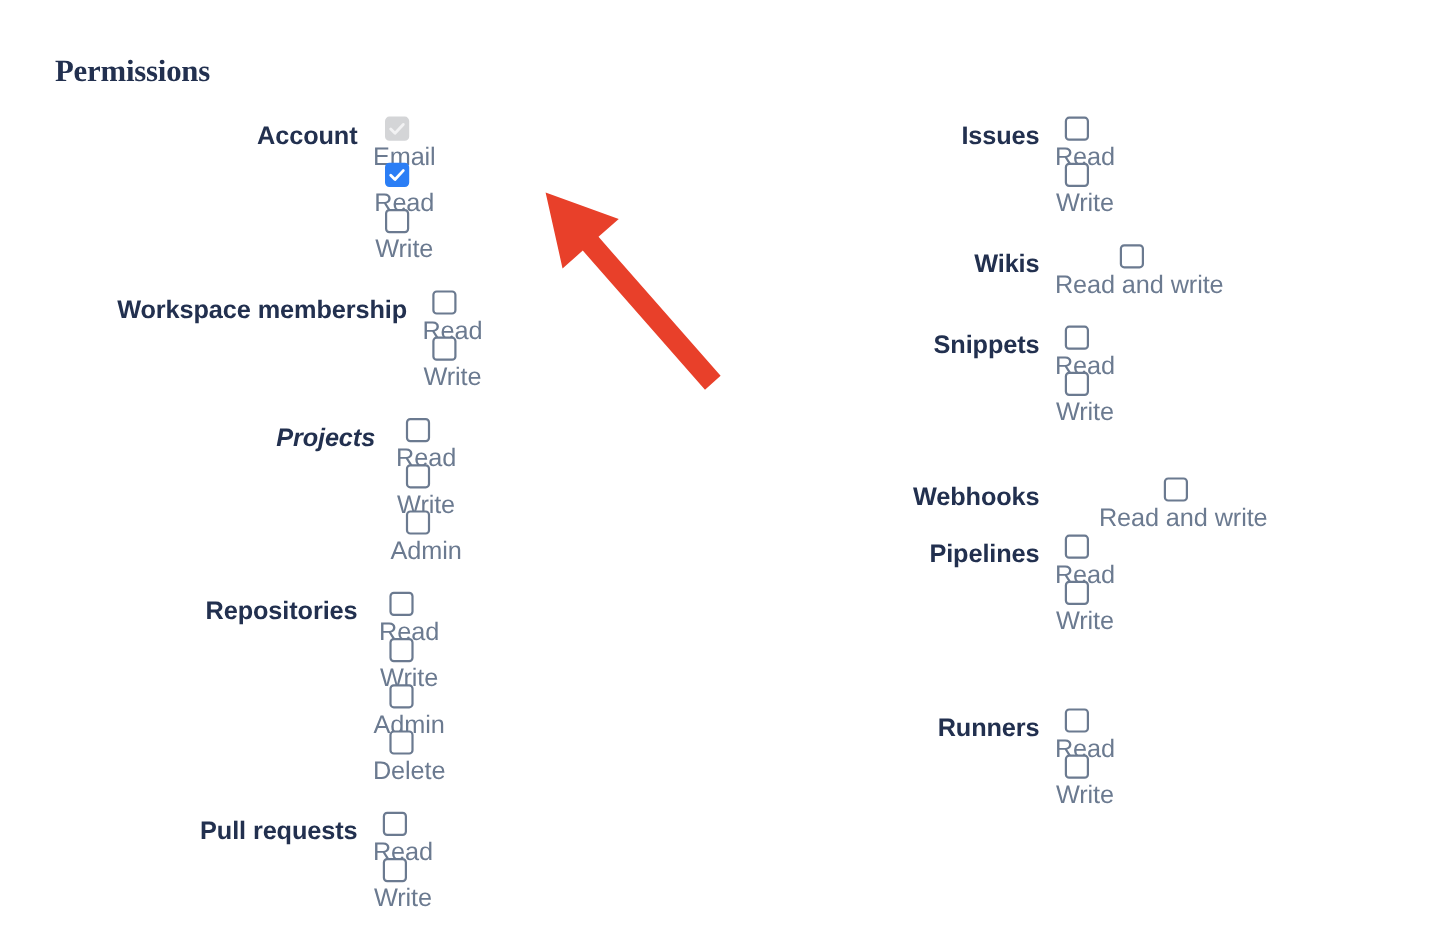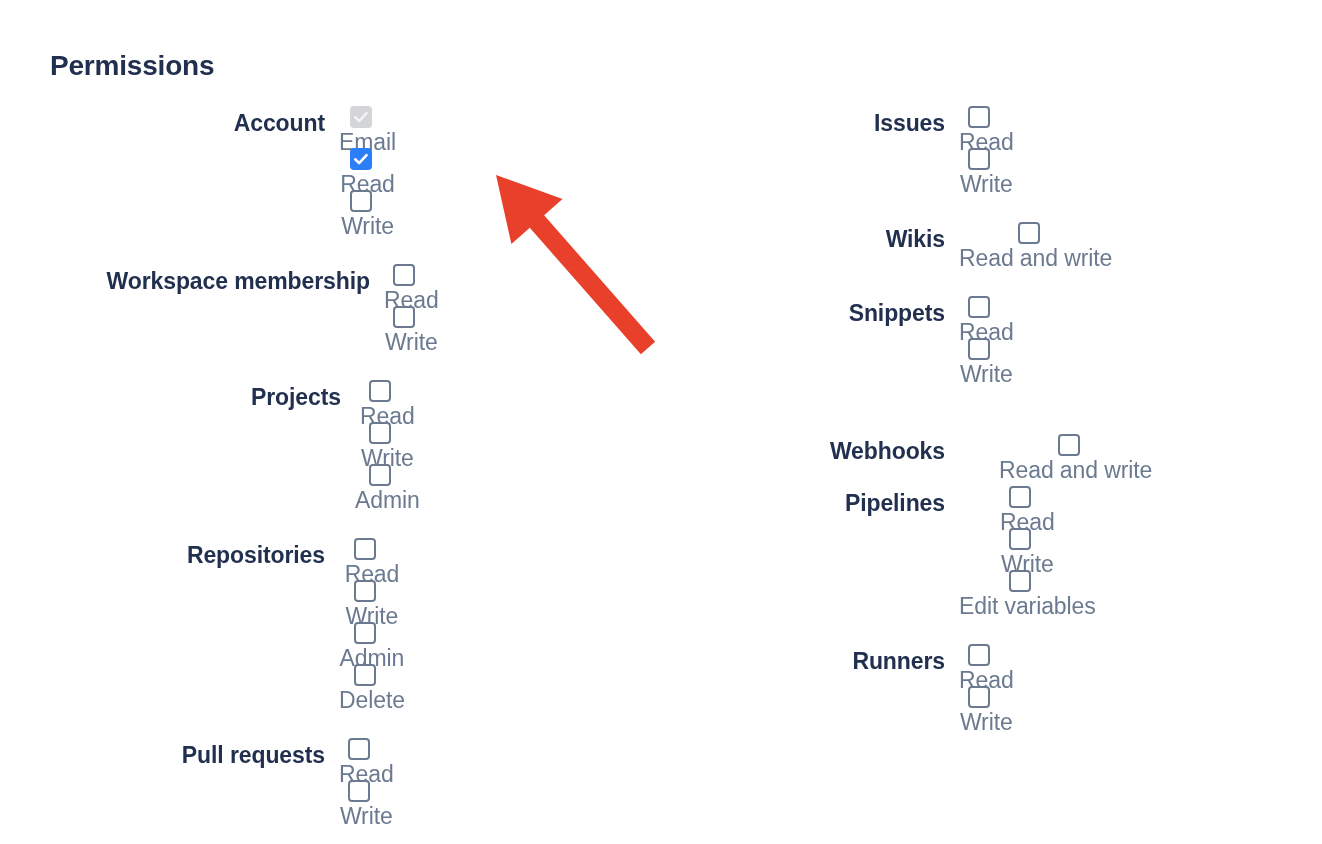--- a/index.html
+++ b/index.html
@@ -24,20 +24,21 @@
 
   .page-title {
     position: absolute;
     left: 50px;
     top: 49px;
     font-size: 28px;
     font-weight: bold;
     color: #22304f;
     letter-spacing: -0.2px;
     line-height: 34px;
+    font-family: Liberation Serif, serif;
   }
 
   .columns {
     position: absolute;
     left: 0;
     top: 0;
     width: 1322px;
     height: 844px;
   }
 
@@ -168,21 +169,21 @@
               <span class="cbox unchecked"></span>
               <span class="option-label">Read</span>
             </label>
             <label class="option-row">
               <span class="cbox unchecked"></span>
               <span class="option-label">Write</span>
             </label>
           </div>
         </div>
         <div class="perm-group" style="top: 380px; left: 0px;">
-          <div class="group-label" style="width: 308px;">Projects</div>
+          <div class="group-label" style="width: 308px; font-style: italic;">Projects</div>
           <div class="options">
             <label class="option-row">
               <span class="cbox unchecked"></span>
               <span class="option-label">Read</span>
             </label>
             <label class="option-row">
               <span class="cbox unchecked"></span>
               <span class="option-label">Write</span>
             </label>
             <label class="option-row">
@@ -274,24 +275,20 @@
         <div class="perm-group" style="top: 486px; left: 0px;">
           <div class="group-label" style="width: 252px;">Pipelines</div>
           <div class="options">
             <label class="option-row">
               <span class="cbox unchecked"></span>
               <span class="option-label">Read</span>
             </label>
             <label class="option-row">
               <span class="cbox unchecked"></span>
               <span class="option-label">Write</span>
-            </label>
-            <label class="option-row">
-              <span class="cbox unchecked"></span>
-              <span class="option-label">Edit variables</span>
             </label>
           </div>
         </div>
         <div class="perm-group" style="top: 644px; left: 0px;">
           <div class="group-label" style="width: 252px;">Runners</div>
           <div class="options">
             <label class="option-row">
               <span class="cbox unchecked"></span>
               <span class="option-label">Read</span>
             </label>

